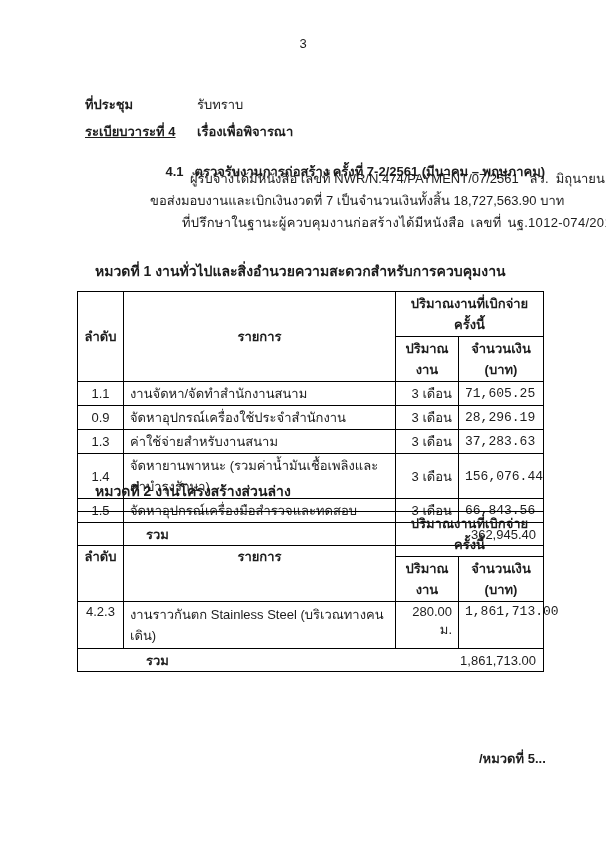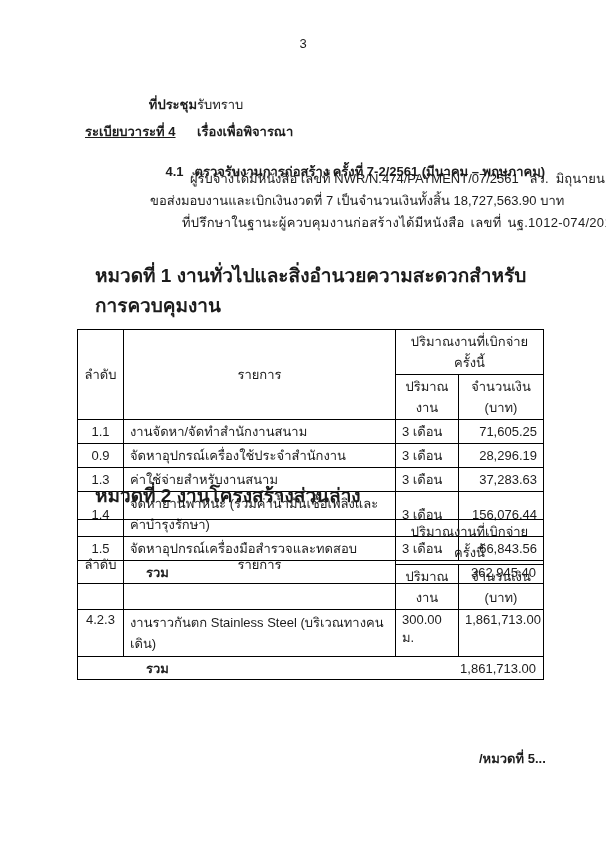--- a/index.html
+++ b/index.html
@@ -6,53 +6,53 @@
   .page {
     position:relative;
     width:606px; height:855px;
     margin:0 auto;
     background:#ffffff;
     font-family:"Liberation Sans","DejaVu Sans",sans-serif;
     font-size:13px;
     color:#1c1c1c;
     overflow:hidden;
   }
-  .bold { font-weight:bold;text-align:right; }
+  .bold { font-weight:bold; }
   .page-number { position:absolute; top:36px; left:0; right:0; text-align:center; }
   .meeting-row { position:absolute; top:94px; left:85px; }
   .agenda-row  { position:absolute; top:121px; left:85px; }
   .hang-label  { display:inline-block; width:112px; }
   .underline   { text-decoration:underline; }
   .section-heading { position:absolute; top:146px; left:151px; font-weight:bold; white-space:pre; }
   .section-heading .sec-no { margin-right:11px; }
   .para-line { position:absolute; white-space:pre; }
   .para-l1 { top:168px; left:190px; }
   .para-l2 { top:190px; left:150px; }
   .para-l3 { top:212px; left:182px; letter-spacing:0.3px; word-spacing:2px; }
   .para-l4 { top:234px; left:150px; }
 
   .table-block { position:absolute; left:77px; width:467px; }
   .table-block-1 { top:260px; }
   .table-block-2 { top:480px; }
-  .table-title { margin-left:18px; margin-bottom:9px; font-weight:bold; font-size:19px; }
+  .table-title { margin-left:18px; margin-bottom:9px; font-weight:bold; font-size:14px; }
 
   table.expense { border-collapse:collapse; width:466px; table-layout:fixed; border:1.5px solid #000; }
   table.expense col.c1 { width:46px; }
   table.expense col.c2 { width:272px; }
   table.expense col.c3 { width:63px; }
   table.expense col.c4 { width:85px; }
   table.expense th, table.expense td { border:1px solid #000; padding:1px 6px; font-size:13px; }
-  table.expense th { font-weight:normal; text-align:center; }
+  table.expense th { font-weight:bold; text-align:center; }
   tr.head-top th { height:19px; }
   tr.head-sub th { height:23px; }
   tbody.data-rows td { height:21px; }
   td.no-cell   { text-align:center; padding:1px 2px; }
   td.item-cell { text-align:left; padding-left:8px;margin-left:46px; }
-  td.qty-cell  { text-align:left; padding-right:10px; }
-  td.amt-cell  { text-align:right; padding-right:7px; }
+  td.qty-cell  { text-align:right; padding-right:10px; }
+  td.amt-cell  { text-align:left; padding-right:7px;font-family:Liberation Mono, monospace; }
   tr.tall td   { height:43px; vertical-align:top; padding-top:2px; }
   tbody.total td { padding:0; }
   .total-flex { display:flex; align-items:center; height:22px; }
   .total-label { margin-left:68px; font-weight:bold; }
   .total-amount { margin-left:auto; padding-right:7px; }
 
   .continuation { position:absolute; top:748px; left:479px; font-weight:bold; }
 </style>
 </head>
 <body>
@@ -160,21 +160,21 @@
         </tr>
         <tr class="head-sub">
           <th>ปริมาณงาน</th>
           <th>จำนวนเงิน (บาท)</th>
         </tr>
       </thead>
       <tbody class="data-rows">
             <tr class="tall">
               <td class="no-cell">4.2.3</td>
               <td class="item-cell">งานราวกันตก Stainless Steel (บริเวณทางคนเดิน)</td>
-              <td class="qty-cell">300.00 ม.</td>
+              <td class="qty-cell">280.00 ม.</td>
               <td class="amt-cell">1,861,713.00</td>
             </tr>
           </tbody>
       <tbody class="total">
         <tr>
           <td colspan="4">
             <div class="total-flex">
               <span class="total-label">รวม</span>
               <span class="total-amount">1,861,713.00</span>
             </div>

